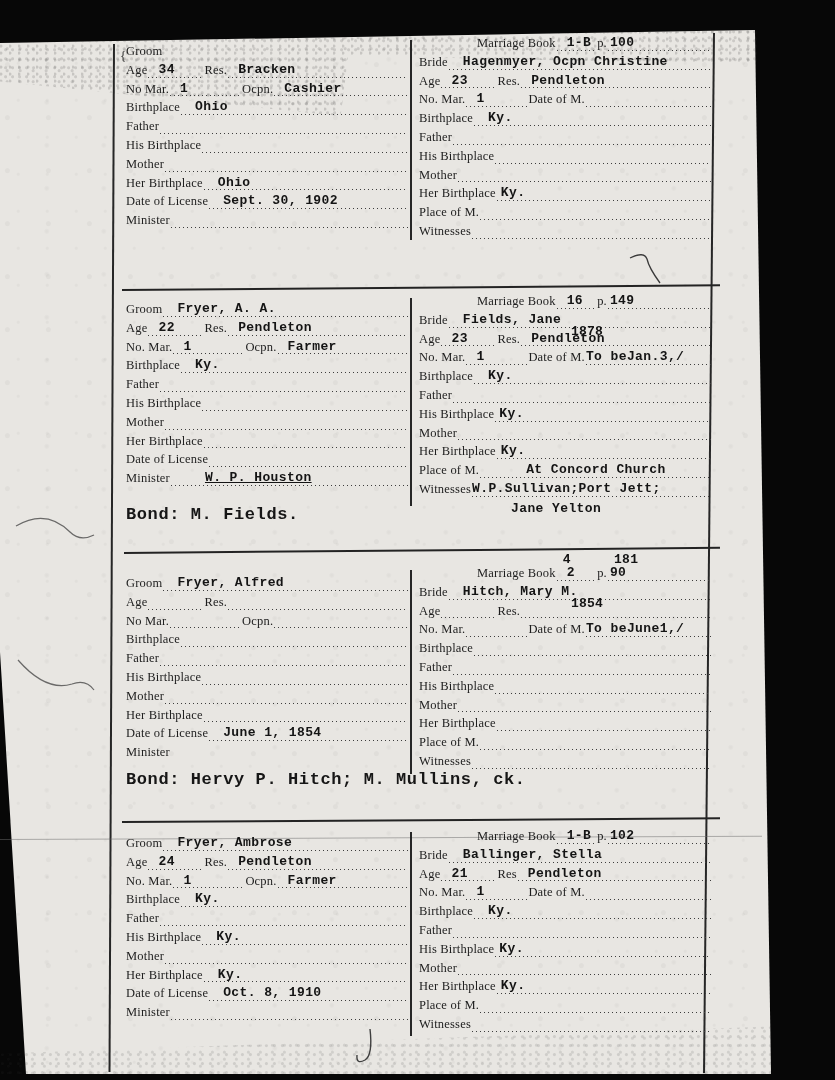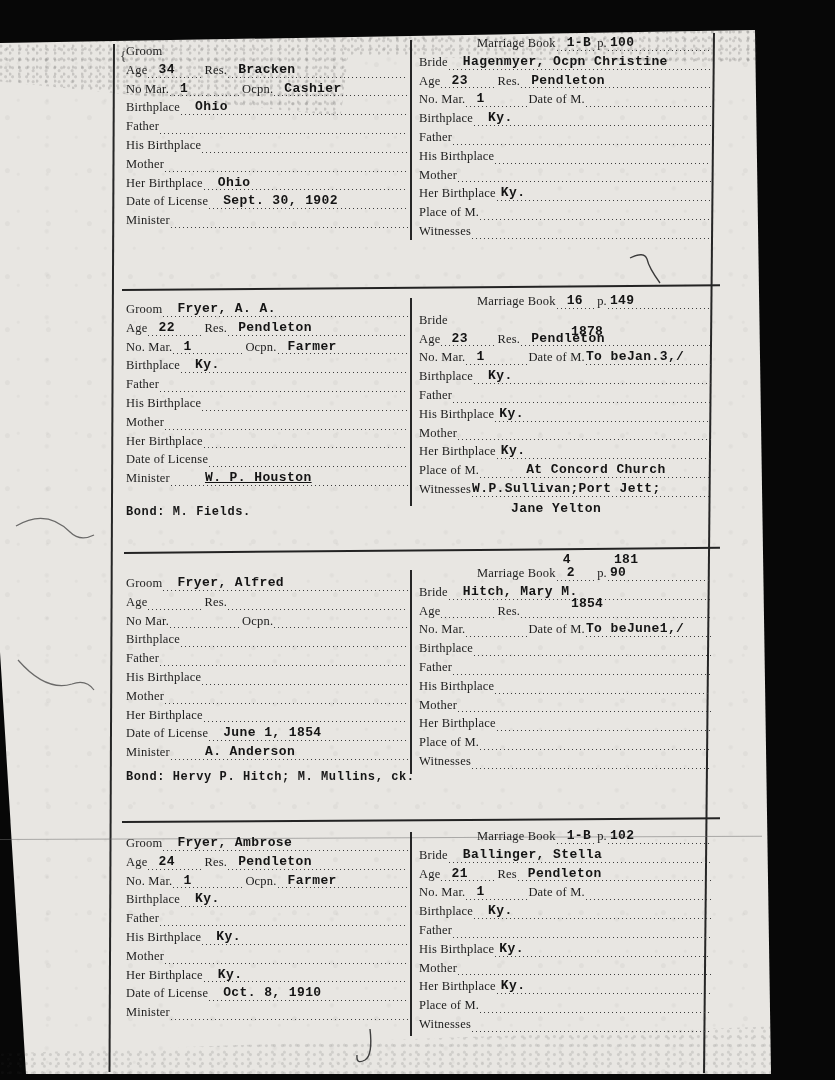--- a/index.html
+++ b/index.html
@@ -76,21 +76,21 @@
   }
   .res-note{
     position:absolute;left:152px;top:-8px;
     font-family:"Liberation Mono","DejaVu Sans Mono",monospace;
     font-weight:700;font-size:13px;color:#141414;
   }
   .bookrow{padding-left:58px;}
   .bond{
     position:absolute;left:0;
     font-family:"Liberation Mono","DejaVu Sans Mono",monospace;
-    font-weight:700;font-size:12px;letter-spacing:.6px;color:#161616;white-space:nowrap;
+    font-weight:700;font-size:17px;letter-spacing:.6px;color:#161616;white-space:nowrap;
   }
   .wit2{
     height:16px;
     font-family:"Liberation Mono","DejaVu Sans Mono",monospace;
     font-weight:700;font-size:13px;letter-spacing:.4px;color:#141414;
     padding-left:92px;
   }
   .ink{position:absolute;pointer-events:none;}
   .brace{position:absolute;font-size:13px;color:#333;}
 </style>
@@ -359,20 +359,23 @@
         <span class="dl w46">
             <span class="val pairval"><span>16</span><span class="sup"></span></span>
           </span>
         <span class="lbl">p.</span>
         <span class="dl w110">
             <span class="val" style="padding-left:2px;"><span>149</span><span class="sup"></span></span>
           </span>
       </div>
       <div class="row">
         <span class="lbl">Bride</span>
+        <span class="dl fill">
+            <span class="val">Fields, Jane</span>
+          </span>
       </div>
       <div class="row">
         <span class="lbl">Age</span>
         <span class="dl w58">
             <span class="val pairval">23</span>
           </span>
         <span class="lbl">Res.</span>
         <span class="dl fill">
             <span class="val pairval">Pendleton</span>
           </span>
@@ -494,23 +497,20 @@
           </span>
       </div>
       <div class="row">
         <span class="lbl">Date of License</span>
         <span class="dl fill">
             <span class="val">June 1, 1854</span>
           </span>
       </div>
       <div class="row">
         <span class="lbl">Minister</span>
-        <span class="dl fill">
-            <span class="val" style="padding-left:34px;">A. Anderson</span>
-          </span>
       </div>
     </div>
 
     <div class="bond" style="left: 126px; top: 207px;">Bond:  Hervy P. Hitch; M. Mullins, ck.</div>
 
     <div class="col col-bride" style="top: 3px;">
       <div class="row bookrow">
         <span class="lbl">Marriage Book</span>
         <span class="dl w46">
             <span class="val pairval"><span>2</span><span class="sup">4</span></span>

